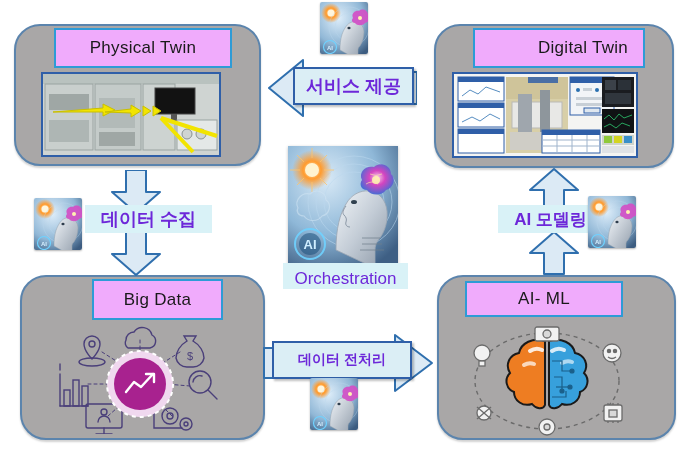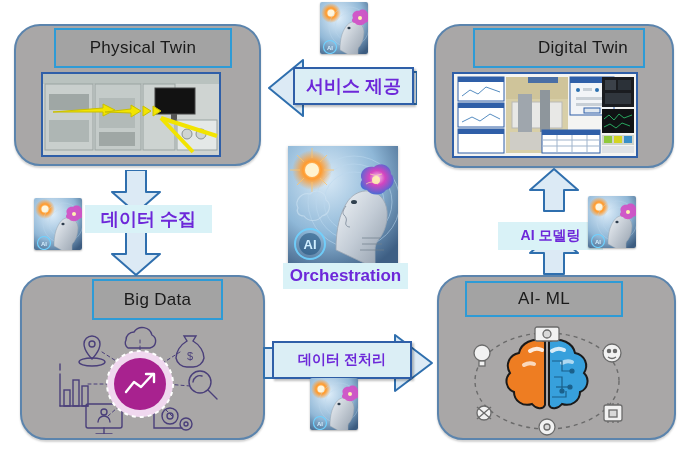--- a/index.html
+++ b/index.html
@@ -3,21 +3,21 @@
 <meta charset="utf-8">
 <style>
   html,body{margin:0;padding:0;background:#fff;}
   body{width:680px;height:458px;position:relative;overflow:hidden;
        font-family:"Liberation Sans","DejaVu Sans",sans-serif;}
 
   
   .panel{position:absolute;background:#a9a7a7;border:2px solid #5b84ad;
          border-radius:26px;box-sizing:border-box;
          box-shadow:0 2px 2px rgba(0,0,0,.18);}
-  .panel-title{position:absolute;background:#a3a3a3;border:2px solid #2e9bd6;
+  .panel-title{position:absolute;background:#f0abfc;border:2px solid #2e9bd6;
         box-sizing:border-box;display:flex;align-items:center;justify-content:center;
         color:#1a1a1a;font-size:17px;letter-spacing:.3px;white-space:nowrap;}
   .panel-body{position:absolute;box-sizing:border-box;overflow:hidden;background:#fff;}
 
   
   .chip{position:absolute;display:flex;align-items:center;justify-content:center;
         font-weight:bold;color:#6d28d9;white-space:nowrap;z-index:40;}
   .chip-box{background:#dbeef5;border:2px solid #2f5fa8;box-shadow:2px 2px 2px rgba(0,0,0,.25);}
   .chip-plain{background:#d9f2f7;border:none;}
 
@@ -305,25 +305,25 @@
 </div>
 
 <div class="chip chip-plain" style="left:85px;top:205px;width:127px;height:28px;font-size:18px;">
   <span>데이터 수집</span>
 </div>
 
 <div class="chip chip-box" style="left:272px;top:341px;width:136px;height:34px;font-size:14px;">
   <span>데이터 전처리</span>
 </div>
 
-<div class="chip chip-plain" style="left:498px;top:222px;width:105px;height:28px;font-size:14px;">
+<div class="chip chip-plain" style="left:498px;top:205px;width:105px;height:28px;font-size:17px;">
   <span>AI 모델링</span>
 </div>
 
-<div class="chip chip-plain" style="left:283px;top:263px;width:125px;height:26px;font-size:17px;font-weight:bold;">
+<div class="chip chip-plain" style="left:283px;top:263px;width:125px;height:26px;font-size:17px;font-weight:normal;align-items:flex-end;">
   <span>Orchestration</span>
 </div>
 
 <div class="orch-img" style="left:288px;top:146px;width:110px;height:118px;">
   <svg width="110" height="118" viewBox="0 0 110 118">
     <defs>
       <radialGradient id="ogbg" cx="35%" cy="28%" r="85%">
         <stop offset="0%" stop-color="#d8e9f6"></stop>
         <stop offset="55%" stop-color="#8fb8d8"></stop>
         <stop offset="100%" stop-color="#3e5f84"></stop>

